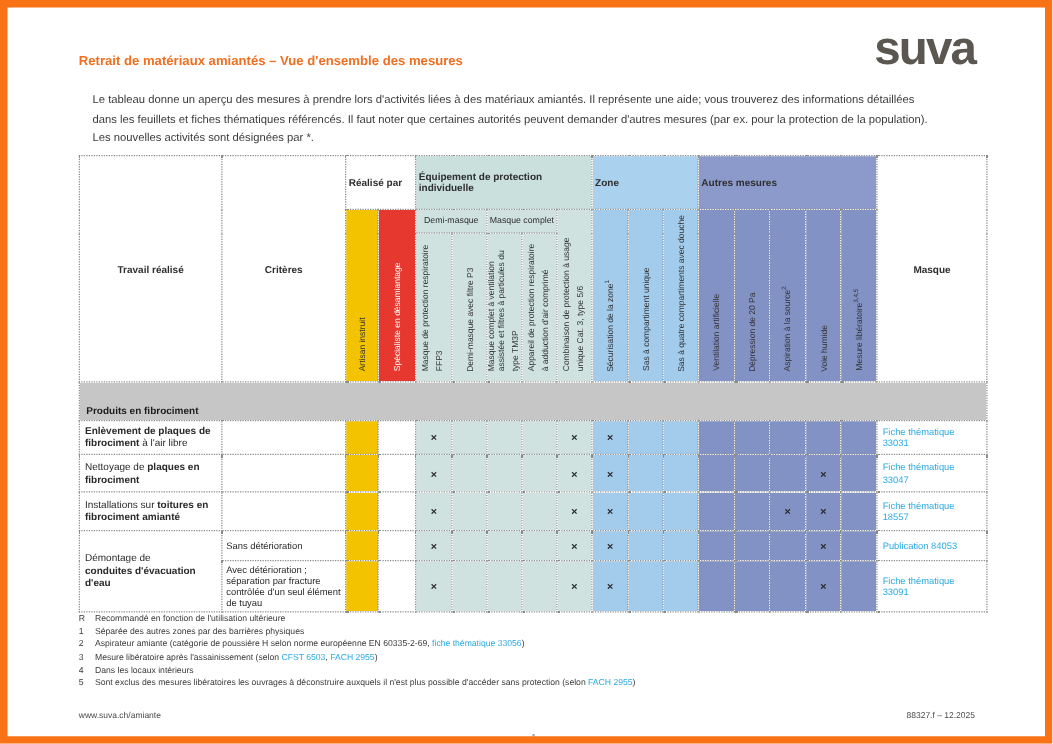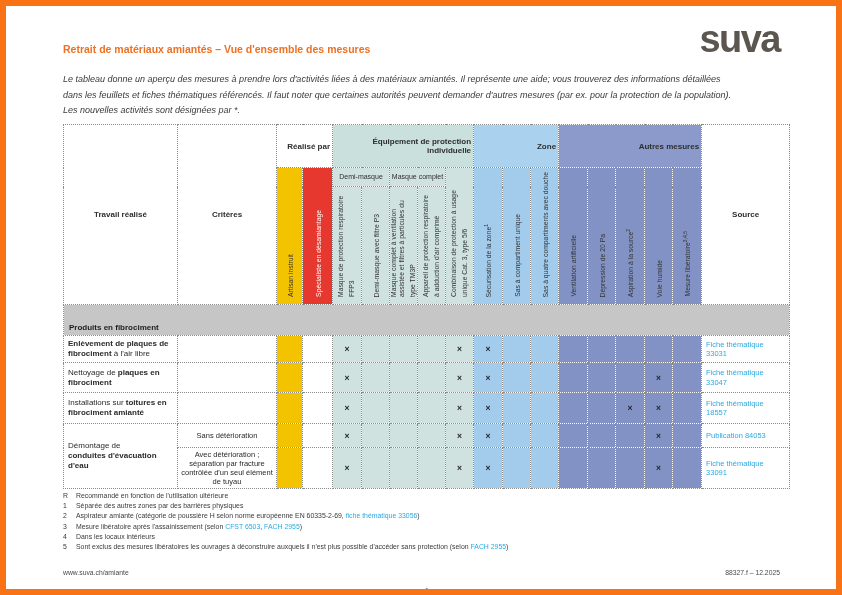--- a/index.html
+++ b/index.html
@@ -2,26 +2,26 @@
 <html><head>
 <meta charset="utf-8">
 <style>
   * { margin:0; padding:0; box-sizing:border-box; }
   html,body { background:#fff; }
   body { font-family:"Liberation Sans", sans-serif; color:#3a3a3a; }
   .page { position:relative; width:842px; height:595px; background:#ffffff; border:6px solid #f97316; overflow:hidden; }
 
   .doc-title { position:absolute; left:57px; top:37px; font-size:10.5px; font-weight:bold; color:#ef7022; }
   .logo { position:absolute; right:56px; top:14px; font-size:38px; font-weight:bold; color:#5b564f; letter-spacing:-1.5px; line-height:38px; }
-  .intro { position:absolute; left:57px; top:66px; width:732px; font-size:9px; line-height:15.5px; color:#3a3a3a;font-style:italic; }
+  .intro { position:absolute; left:68px; top:66px; width:732px; font-size:9px; line-height:15.5px; color:#3a3a3a; }
 
   table.measures { position:absolute; left:57px; top:118px; border-collapse:collapse; table-layout:fixed; width:727px; }
   table.measures td { border:1px dotted #8a8a8a; overflow:hidden; }
 
-  .grp { text-align:right; vertical-align:middle; font-size:8px; font-weight:bold; color:#2e2e2e; padding:2px; }
+  .grp { text-align:left; vertical-align:middle; font-size:8px; font-weight:bold; color:#2e2e2e; padding:2px; }
   .corner { text-align:center; vertical-align:middle; font-size:8px; font-weight:bold; color:#2e2e2e; background:#fff; }
   .sub { text-align:center; vertical-align:middle; font-size:7px; font-weight:normal; color:#2e2e2e; padding:1px; line-height:8px; }
 
   .bg-epi { background:#cfe2df; }
   .bg-epi-band { background:#c9e0dd; }
   .bg-zone { background:#a2cbec; }
   .bg-zone-band { background:#aad2ef; }
   .bg-autres { background:#8292c4; }
   .bg-autres-band { background:#8c9acb; }
   .bg-art { background:#f4c300; }
@@ -31,21 +31,21 @@
   td.v .vt { display:inline-block; writing-mode:vertical-rl; transform:rotate(180deg); font-size:6.8px; line-height:8px; color:#333; text-align:left; }
   td.v.span2 .vt { max-height:126px; }
   tr.h3 td.v .vt { max-height:106px; }
   td.v.bg-spec .vt { color:#ffffff; }
   .vt sup { font-size:5px; }
 
   tr.section-row td { background:#c6c6c6; font-size:8px; font-weight:bold; color:#1d1d1d; padding:18px 0 3px 5px; vertical-align:middle; }
 
   td.work { background:#fff; font-size:8px; line-height:10px; padding:3px 4px; vertical-align:middle; color:#2a2a2a; }
   td.work b { font-weight:bold; }
-  td.crit { background:#fff; font-size:7.5px; line-height:9px; text-align:center; vertical-align:middle; padding:2px 3px; color:#2a2a2a; }
+  td.crit { background:#fff; font-size:7.5px; line-height:9px; text-align:left; vertical-align:middle; padding:2px 3px; color:#2a2a2a; }
   td.mark { text-align:center; vertical-align:middle; font-size:8.5px; font-weight:bold; color:#26262b; }
   td.source { background:#fff; font-size:7.5px; line-height:9.5px; color:#2baae2; padding:2px 4px; vertical-align:middle; }
 
   .footnotes { position:absolute; left:57px; top:485px; width:730px; font-size:6.9px; line-height:10.2px; color:#3a3a3a; }
   .fn { display:flex; }
   .fn .m { width:13px; flex:none; }
   .link { color:#2baae2; }
 
   .footer-url { position:absolute; left:57px; top:563px; font-size:6.8px; color:#4a4a4a; }
   .footer-code { position:absolute; right:56px; top:563px; font-size:6.8px; color:#4a4a4a; }
@@ -87,21 +87,21 @@
       <col style="width:88px">
     </colgroup>
     <tbody>
       <tr style="height:43px">
         <td class="corner" rowspan="3">Travail réalisé</td>
         <td class="corner" rowspan="3">Critères</td>
         <td class="grp" colspan="2">Réalisé par</td>
         <td class="grp bg-epi-band" colspan="5">Équipement de protection individuelle</td>
         <td class="grp bg-zone-band" colspan="3">Zone</td>
         <td class="grp bg-autres-band" colspan="5">Autres mesures</td>
-        <td class="corner" rowspan="3">Source</td>
+        <td class="corner" rowspan="3">Masque</td>
       </tr>
       <tr style="height:19px">
         <td class="v span2 bg-art" rowspan="2"><span class="vt"><span>Artisan instruit</span><sup></sup></span></td>
         <td class="v span2 bg-spec" rowspan="2"><span class="vt"><span>Spécialiste en désamiantage</span><sup></sup></span></td>
         <td class="sub bg-epi" colspan="2">Demi-masque</td>
         <td class="sub bg-epi" colspan="2">Masque complet</td>
         <td class="v span2 bg-epi" rowspan="2"><span class="vt"><span>Combinaison de protection à usage unique Cat. 3, type 5/6</span><sup></sup></span></td>
         <td class="v span2 bg-zone" rowspan="2"><span class="vt"><span>Sécurisation de la zone</span><sup>1</sup></span></td>
         <td class="v span2 bg-zone" rowspan="2"><span class="vt"><span>Sas à compartiment unique</span><sup></sup></span></td>
         <td class="v span2 bg-zone" rowspan="2"><span class="vt"><span>Sas à quatre compartiments avec douche</span><sup></sup></span></td>

